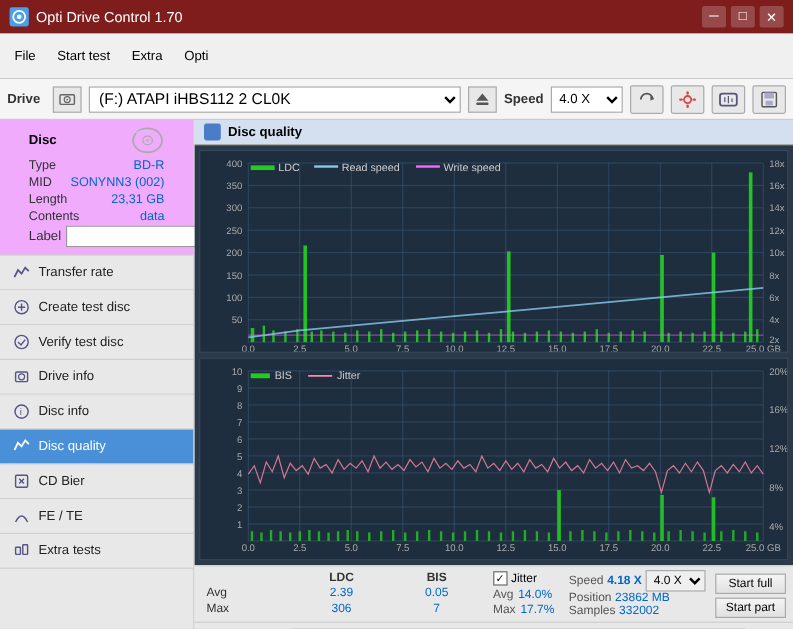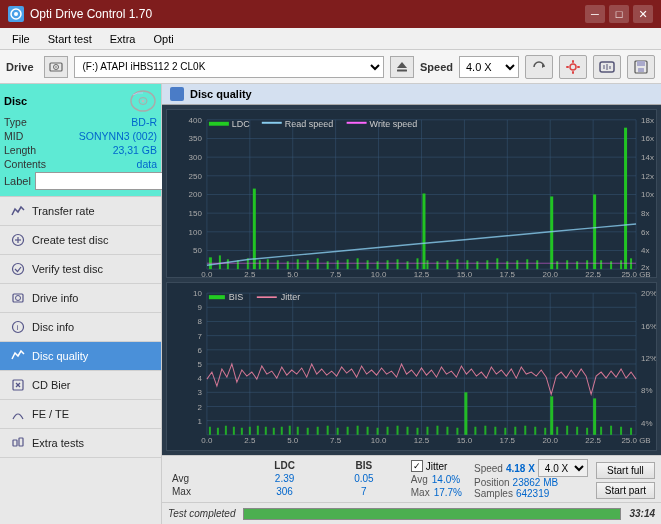--- a/index.html
+++ b/index.html
@@ -16,21 +16,21 @@
       justify-content: space-between;
     }
     .title-bar-left { display: flex; align-items: center; gap: 6px; font-size: 12px; font-weight: 500; }
     .title-bar-icon { width: 16px; height: 16px; background: #4aa0e8; border-radius: 2px; display: flex; align-items: center; justify-content: center; }
     .title-bar-controls { display: flex; gap: 4px; }
     .title-bar-btn { width: 20px; height: 18px; border: none; background: rgba(255,255,255,0.2); color: white; cursor: pointer; font-size: 11px; display: flex; align-items: center; justify-content: center; border-radius: 2px; }
 
     
     .menu-bar {
       background: #f0f0f0;
-      height: 22px;
+      height: 38px;
       display: flex;
       align-items: center;
       padding: 0 4px;
       border-bottom: 1px solid #ccc;
       gap: 2px;
     }
     .menu-item { padding: 2px 8px; cursor: pointer; font-size: 11px; }
 
     
     .drive-bar {
@@ -41,36 +41,36 @@
       padding: 0 6px;
       border-bottom: 1px solid #ccc;
       gap: 6px;
     }
     .drive-label { font-size: 11px; font-weight: bold; color: #333; margin-right: 4px; }
     .drive-select {
       flex: 1;
       height: 22px;
       border: 1px solid #aaa;
       background: white;
-      font-size: 10px;
+      font-size: 13px;
       padding: 0 4px;
     }
     .drive-btn { width: 24px; height: 22px; border: 1px solid #aaa; background: #e8e8e8; cursor: pointer; display: flex; align-items: center; justify-content: center; font-size: 12px; }
     .speed-label { font-size: 11px; font-weight: bold; color: #333; }
     .speed-select { width: 60px; height: 22px; border: 1px solid #aaa; background: white; font-size: 11px; padding: 0 2px; }
     .icon-btn { width: 28px; height: 24px; border: 1px solid #aaa; background: #e8e8e8; cursor: pointer; display: flex; align-items: center; justify-content: center; border-radius: 2px; }
 
     
     .main-layout { display: flex; height: calc(524px - 28px - 22px - 34px); }
 
     
     .sidebar { width: 162px; background: #e8e8e8; border-right: 1px solid #ccc; display: flex; flex-direction: column; flex-shrink: 0; }
 
     
-    .disc-panel { padding: 6px 4px; border-bottom: 1px solid #ccc; background: #5eead4; }
+    .disc-panel { padding: 6px 24px; border-bottom: 1px solid #ccc; background: #f0abfc; }
     .disc-header { display: flex; align-items: center; justify-content: space-between; margin-bottom: 4px; }
     .disc-title { font-weight: bold; font-size: 11px; }
     .disc-row { display: flex; justify-content: space-between; margin-bottom: 2px; font-size: 10.5px; }
     .disc-key { color: #333; }
     .disc-val { color: #0066cc; font-weight: 500; }
     .disc-label-row { display: flex; align-items: center; gap: 4px; margin-top: 2px; }
     .disc-label-input { flex: 1; height: 18px; border: 1px solid #999; font-size: 10px; padding: 0 2px; }
     .disc-label-btn { width: 18px; height: 18px; border: 1px solid #aaa; background: #ddd; cursor: pointer; display: flex; align-items: center; justify-content: center; font-size: 10px; }
 
     
@@ -678,21 +678,21 @@
             <option>2.0 X</option>
             <option>1.0 X</option>
           </select>
         </div>
         <div style="display:flex; gap:3px; align-items:center;">
           <span style="color:#555;">Position</span>
           <span style="color:#0066cc;">23862 MB</span>
         </div>
         <div style="display:flex; gap:3px; align-items:center;">
           <span style="color:#555;">Samples</span>
-          <span style="color:#0066cc;">642319</span>
+          <span style="color:#0066cc;">332002</span>
         </div>
       </div>
 
       <div class="buttons-section">
         <button class="action-btn">Start full</button>
         <button class="action-btn">Start part</button>
       </div>
     </div>
 
     <div class="progress-bar-area">

